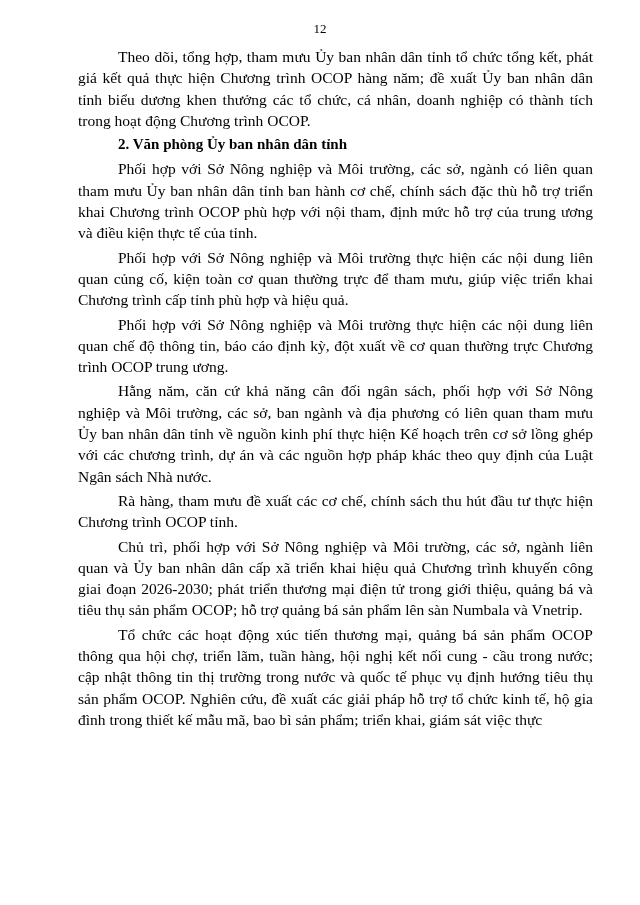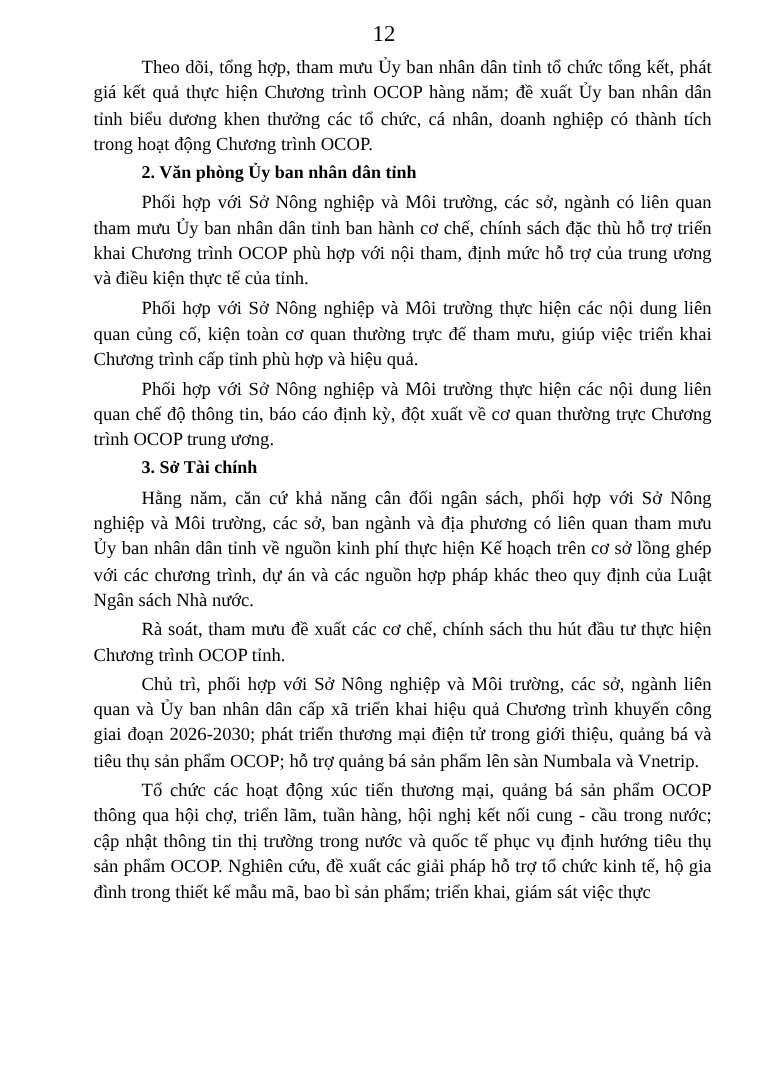--- a/index.html
+++ b/index.html
@@ -12,21 +12,21 @@
     width: 640px;
     height: 905px;
     background: #ffffff;
     color: #000000;
     font-family: "Liberation Serif", "DejaVu Serif", serif;
     overflow: hidden;
   }
   .page-number {
     padding-top: 20px;
     text-align: center;
-    font-size: 19px;
+    font-size: 13px;
     line-height: 18px;
     color: #000000;
   }
   .content {
     margin-left: 78px;
     width: 515px;
     margin-top: 8px;
     text-align: justify;
     font-size: 15.5px;
     line-height: 21.3px;
@@ -51,20 +51,19 @@
   <div class="page-number">12</div>
 
   <div class="content">
     <p class="para">Theo dõi, tổng hợp, tham mưu Ủy ban nhân dân tỉnh tổ chức tổng kết, phát giá kết quả thực hiện Chương trình OCOP hàng năm; đề xuất Ủy ban nhân dân tỉnh biểu dương khen thưởng các tổ chức, cá nhân, doanh nghiệp có thành tích trong hoạt động Chương trình OCOP.</p>
 
     <h3 class="heading">2. Văn phòng Ủy ban nhân dân tỉnh</h3>
     <p class="para">Phối hợp với Sở Nông nghiệp và Môi trường, các sở, ngành có liên quan tham mưu Ủy ban nhân dân tỉnh ban hành cơ chế, chính sách đặc thù hỗ trợ triển khai Chương trình OCOP phù hợp với nội tham, định mức hỗ trợ của trung ương và điều kiện thực tế của tỉnh.</p>
     <p class="para">Phối hợp với Sở Nông nghiệp và Môi trường thực hiện các nội dung liên quan củng cố, kiện toàn cơ quan thường trực để tham mưu, giúp việc triển khai Chương trình cấp tỉnh phù hợp và hiệu quả.</p>
     <p class="para">Phối hợp với Sở Nông nghiệp và Môi trường thực hiện các nội dung liên quan chế độ thông tin, báo cáo định kỳ, đột xuất về cơ quan thường trực Chương trình OCOP trung ương.</p>
 
-    <h3 class="heading">3. Sở Tài chính</h3>
     <p class="para">Hằng năm, căn cứ khả năng cân đối ngân sách, phối hợp với Sở Nông nghiệp và Môi trường, các sở, ban ngành và địa phương có liên quan tham mưu Ủy ban nhân dân tỉnh về nguồn kinh phí thực hiện Kế hoạch trên cơ sở lồng ghép với các chương trình, dự án và các nguồn hợp pháp khác theo quy định của Luật Ngân sách Nhà nước.</p>
-    <p class="para">Rà soát, tham mưu đề xuất các cơ chế, chính sách thu hút đầu tư thực hiện Chương trình OCOP tỉnh.</p>
+    <p class="para">Rà hàng, tham mưu đề xuất các cơ chế, chính sách thu hút đầu tư thực hiện Chương trình OCOP tỉnh.</p>
 
     <p class="para">Chủ trì, phối hợp với Sở Nông nghiệp và Môi trường, các sở, ngành liên quan và Ủy ban nhân dân cấp xã triển khai hiệu quả Chương trình khuyến công giai đoạn 2026-2030; phát triển thương mại điện tử trong giới thiệu, quảng bá và tiêu thụ sản phẩm OCOP; hỗ trợ quảng bá sản phẩm lên sàn Numbala và Vnetrip.</p>
     <p class="para">Tổ chức các hoạt động xúc tiến thương mại, quảng bá sản phẩm OCOP thông qua hội chợ, triển lãm, tuần hàng, hội nghị kết nối cung - cầu trong nước; cập nhật thông tin thị trường trong nước và quốc tế phục vụ định hướng tiêu thụ sản phẩm OCOP. Nghiên cứu, đề xuất các giải pháp hỗ trợ tổ chức kinh tế, hộ gia đình trong thiết kế mẫu mã, bao bì sản phẩm; triển khai, giám sát việc thực</p>
   </div>
 </div>
 
 </body></html>

